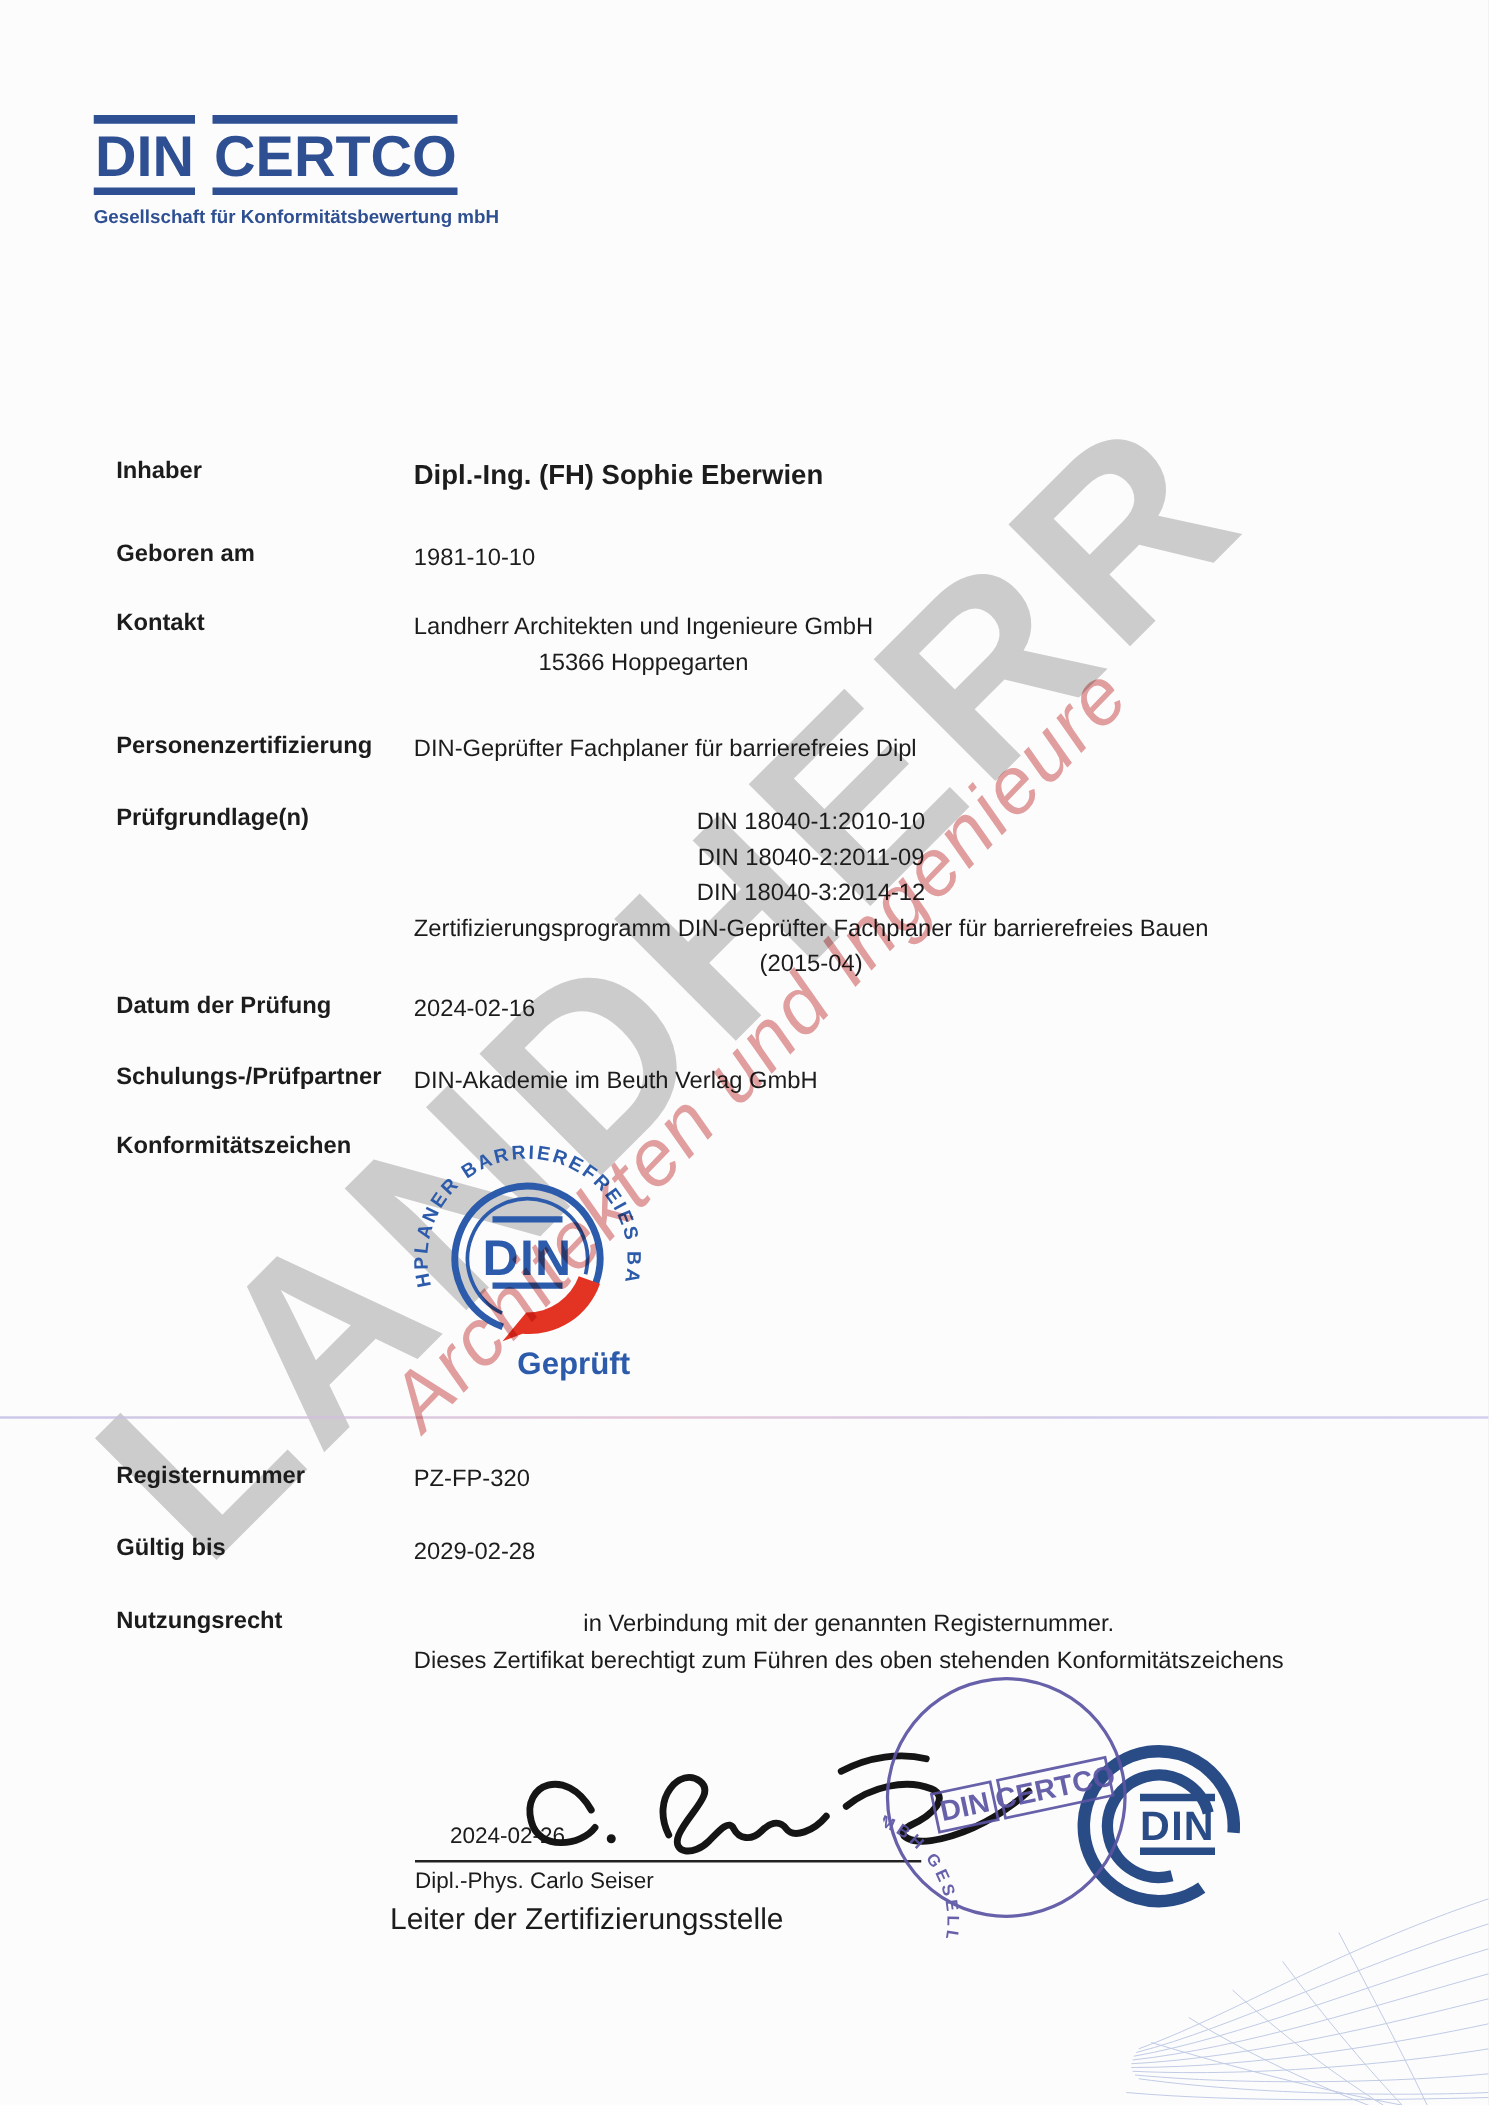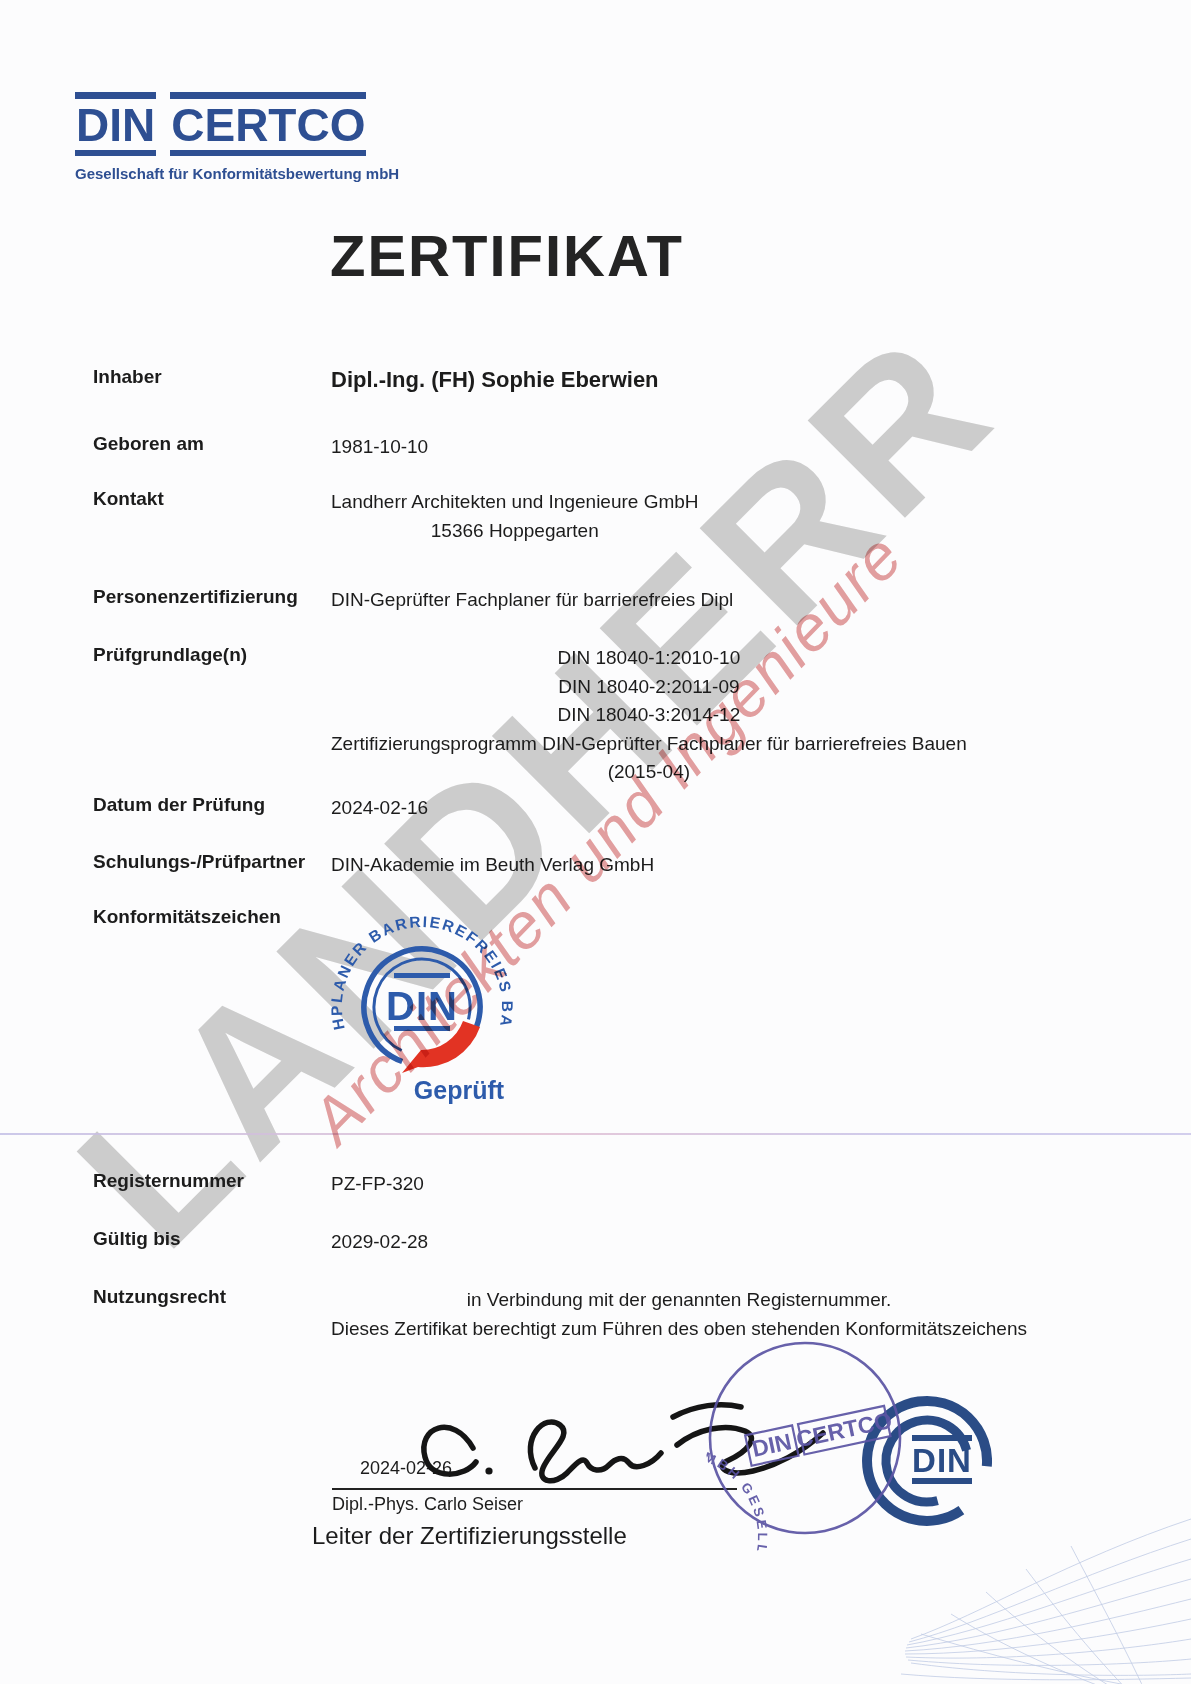--- a/index.html
+++ b/index.html
@@ -73,21 +73,20 @@
   <div class="wm-gray">LANDHERR</div>
 
   <div class="logo">
     <div class="logo-words">
       <span class="logo-word">DIN</span>
       <span class="logo-word">CERTCO</span>
     </div>
     <div class="logo-sub">Gesellschaft für Konformitätsbewertung mbH</div>
   </div>
 
-  <div class="title">ZERTIFIKAT</div>
 
   <div class="row" style="top:366px">
     <div class="lbl">Inhaber</div>
     <div class="val val-strong">
         <div>Dipl.-Ing. (FH) Sophie Eberwien</div>
       </div>
   </div>
 
   <div class="row" style="top:433px">
     <div class="lbl">Geboren am</div>

